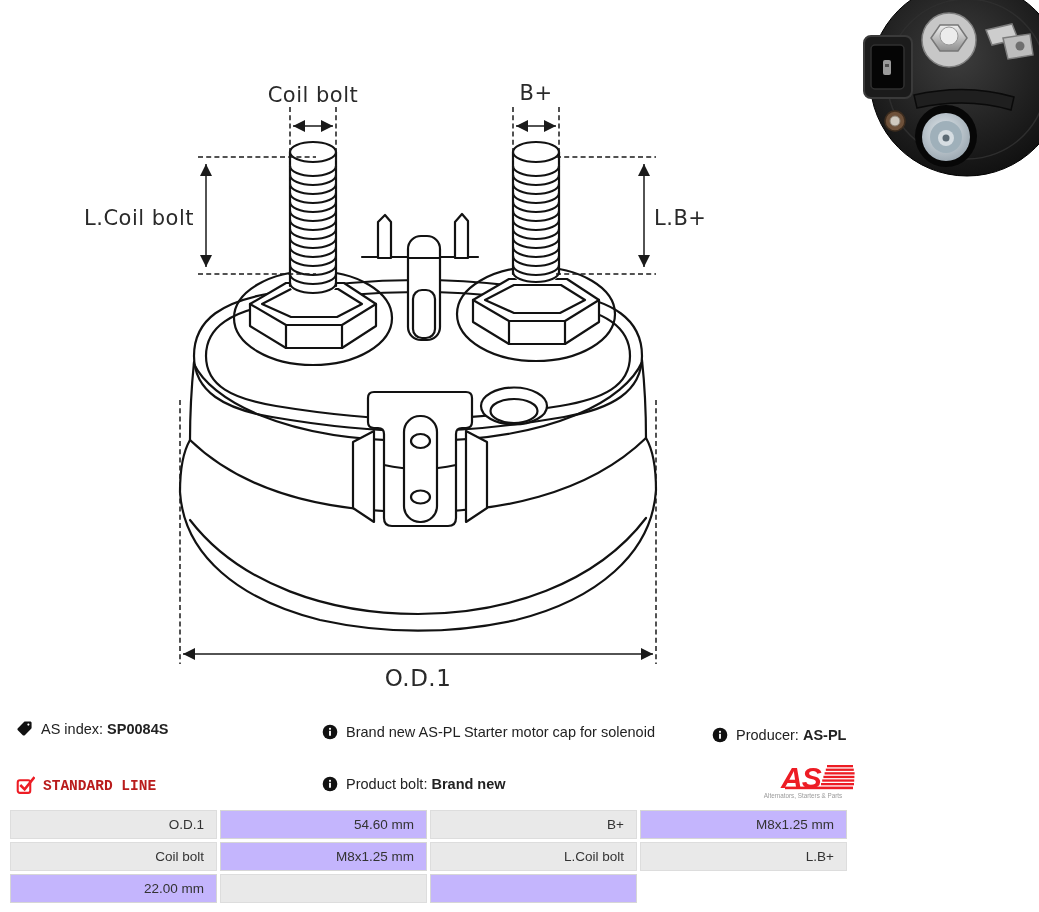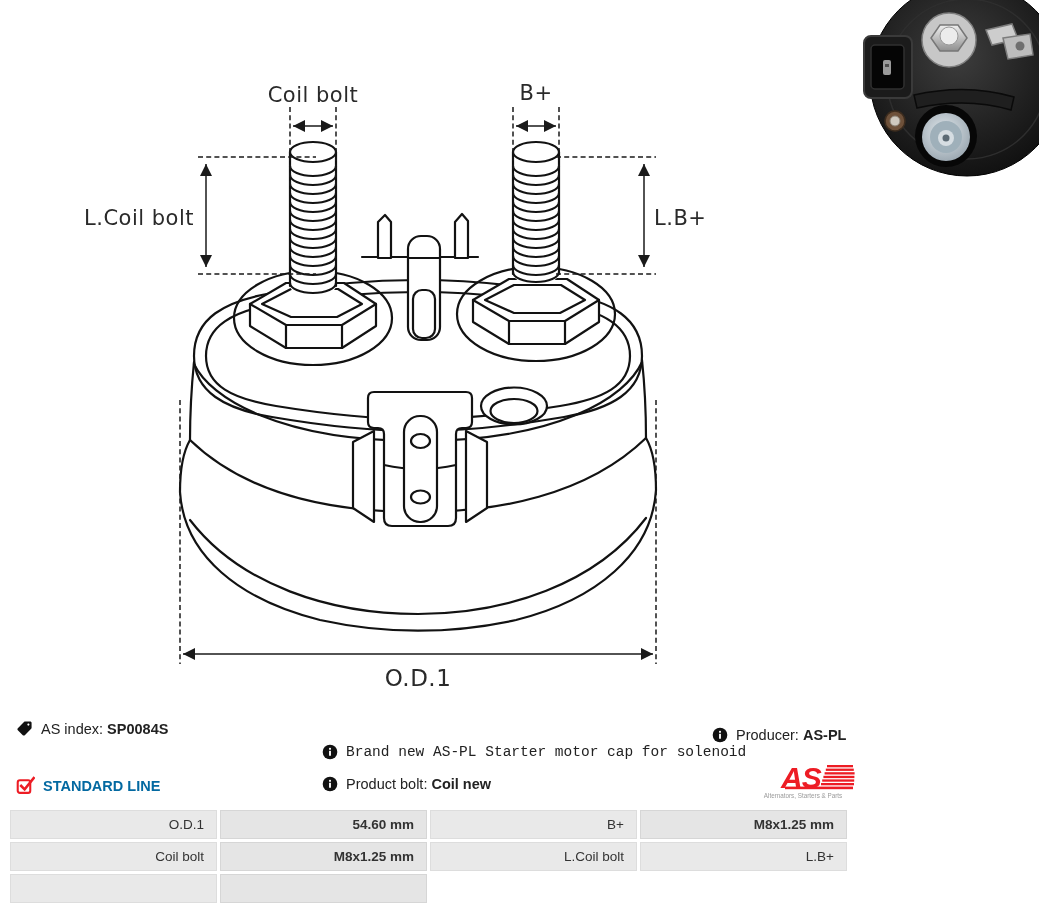--- a/index.html
+++ b/index.html
@@ -14,35 +14,35 @@
   .dim{fill:none;stroke:#1a1a1a;stroke-width:1.5;}
   .dash{fill:none;stroke:#1a1a1a;stroke-width:1.5;stroke-dasharray:5 3.2;}
   .dimlabel{font-family:"DejaVu Sans",sans-serif;font-size:21px;fill:#2a2a2a;letter-spacing:.5px;}
   .dimlabel.big{font-size:23px;}
   
   #photo{position:absolute;left:862px;top:0;}
   
   .info-item{position:absolute;display:flex;align-items:center;gap:8px;font-size:14.5px;white-space:nowrap;color:#222;}
   .info-item b{font-weight:700;}
   .info-item .ic{flex:0 0 auto;display:block;}
-  .red-line{color:#0369a1;font-weight:700;}
+  .red-line{color:#b91c1c;font-weight:700;font-family:Liberation Mono, monospace;}
   
   #as-logo{position:absolute;left:743px;top:760px;width:120px;height:40px;}
   
   .spec-table{
     position:absolute;left:10px;top:810px;
     display:grid;grid-template-columns:207px 207px 207px 207px;
     grid-auto-rows:29px;gap:3px;
   }
   .cell{
     box-sizing:border-box;font-size:13.5px;line-height:27px;text-align:right;
     padding-right:12px;color:#333;border:1px solid #d6d6d6;
   }
   .cell.lab{background:#e9e9e9;border-color:#dddddd;}
-  .cell.val{background:#e5e5e5;font-weight:bold;}
+  .cell.val{background:#c4b5fd;}
 </style>
 </head>
 <body>
 
 <svg id="drawing" width="740" height="730" viewBox="0 0 740 730">
   <defs>
     <marker id="ah" viewBox="0 0 10 10" refX="10" refY="5" markerWidth="8" markerHeight="8" orient="auto-start-reverse">
       <path d="M0,0 L10,5 L0,10 Z" fill="#1a1a1a"></path>
     </marker>
   </defs>
@@ -202,21 +202,21 @@
 
 <div class="info-item" style="left:16px;top:720px;">
   <svg class="ic" width="17" height="17" viewBox="0 0 24 24">
     <g transform="scale(-1,1) translate(-24,0)">
       <path fill="#111" d="M21.4 11.6l-9-9C12 2.2 11.5 2 11 2H4c-1.1 0-2 .9-2 2v7c0 .5.2 1 .6 1.4l9 9c.4.4.9.6 1.4.6s1-.2 1.4-.6l7-7c.4-.4.6-.9.6-1.4s-.2-1-.6-1.4zM6.5 8C5.7 8 5 7.3 5 6.5S5.7 5 6.5 5 8 5.7 8 6.5 7.3 8 6.5 8z"></path>
     </g>
   </svg>
   <span><span>AS index:</span> <b>SP0084S</b></span>
 </div>
 
-<div class="info-item" style="left:322px;top:744px;font-family:Liberation Mono, monospace;">
+<div class="info-item" style="left:322px;top:724px;">
   <svg class="ic" width="16" height="16" viewBox="0 0 24 24">
     <circle cx="12" cy="12" r="11" fill="#111"></circle>
     <rect x="10.6" y="10.2" width="2.8" height="7.4" fill="#fff"></rect>
     <rect x="10.6" y="5.8" width="2.8" height="2.8" fill="#fff"></rect>
   </svg>
   <span>Brand new AS-PL Starter motor cap for solenoid</span>
 </div>
 
 <div class="info-item" style="left:712px;top:727px;">
   <svg class="ic" width="16" height="16" viewBox="0 0 24 24">
@@ -234,21 +234,21 @@
   </svg>
   <span class="red-line">STANDARD LINE</span>
 </div>
 
 <div class="info-item" style="left:322px;top:776px;">
   <svg class="ic" width="16" height="16" viewBox="0 0 24 24">
     <circle cx="12" cy="12" r="11" fill="#111"></circle>
     <rect x="10.6" y="10.2" width="2.8" height="7.4" fill="#fff"></rect>
     <rect x="10.6" y="5.8" width="2.8" height="2.8" fill="#fff"></rect>
   </svg>
-  <span><span>Product bolt:</span> <b>Coil new</b></span>
+  <span><span>Product bolt:</span> <b>Brand new</b></span>
 </div>
 
 <svg id="as-logo" viewBox="0 0 120 40">
   <text x="38" y="28" font-family="Liberation Sans, sans-serif" font-size="30" font-style="italic" font-weight="bold" fill="#ed1c24" text-anchor="start" letter-spacing="-1">AS</text>
   <g fill="#ed1c24">
     <rect x="84" y="5" width="26" height="2.3"></rect>
     <rect x="82.8" y="8.6" width="28" height="2.3"></rect>
     <rect x="81.6" y="12.2" width="30" height="2.3"></rect>
     <rect x="80.4" y="15.8" width="31" height="2.3"></rect>
     <rect x="79.2" y="19.4" width="32" height="2.3"></rect>
@@ -262,15 +262,16 @@
   <div class="cell lab">O.D.1</div>
   <div class="cell val">54.60 mm</div>
   <div class="cell lab">B+</div>
   <div class="cell val">M8x1.25 mm</div>
 
   <div class="cell lab">Coil bolt</div>
   <div class="cell val">M8x1.25 mm</div>
   <div class="cell lab">L.Coil bolt</div>
 
   <div class="cell lab">L.B+</div>
+  <div class="cell val">22.00 mm</div>
   <div class="cell lab"></div>
   <div class="cell val"></div>
 </div>
 
 </body></html>

